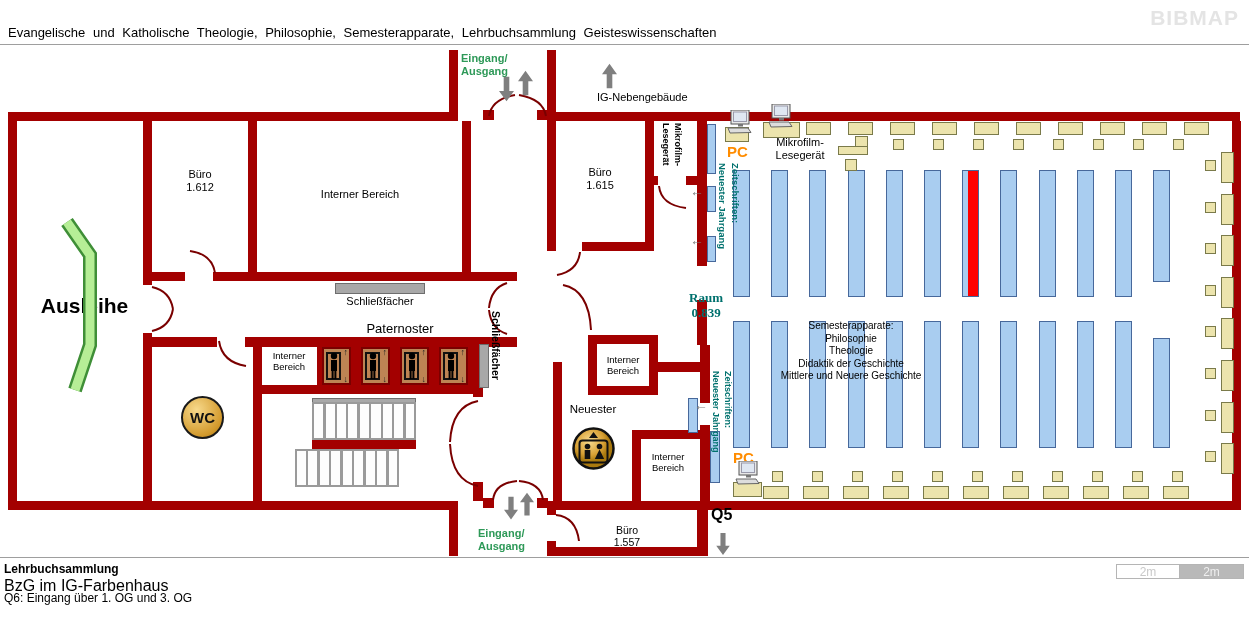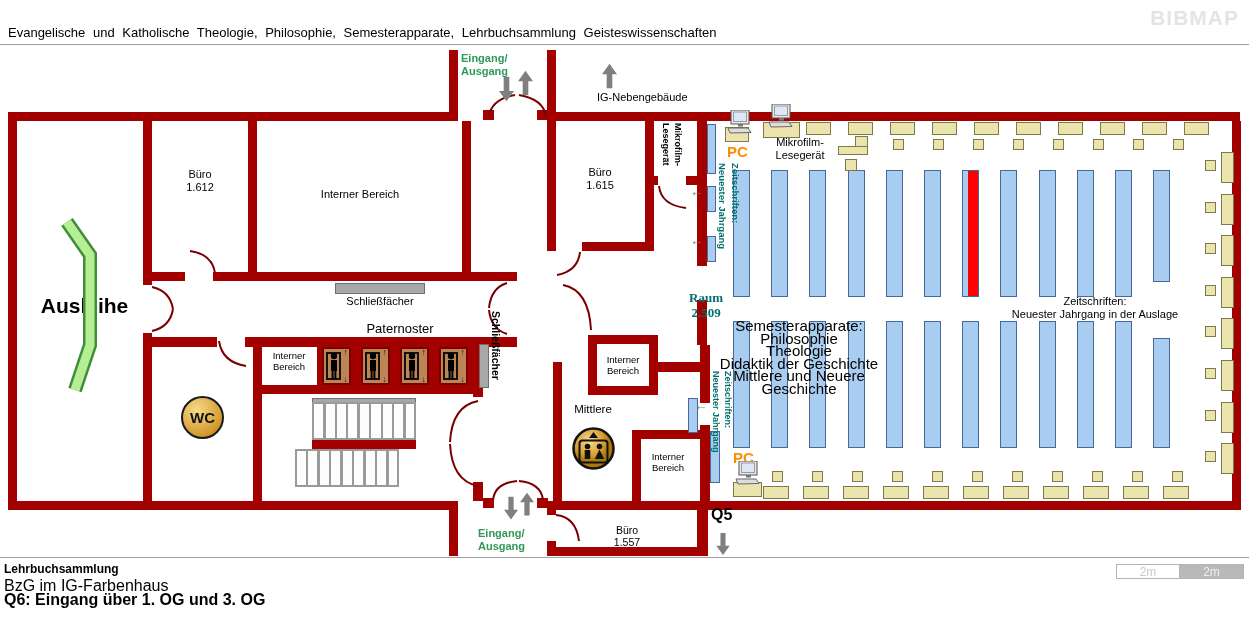--- a/index.html
+++ b/index.html
@@ -6,21 +6,21 @@
   .page{position:relative;width:1249px;height:618px;background:#fff;overflow:hidden;
         font-family:"Liberation Sans", sans-serif;color:#000;}
   
   .hdr{position:absolute;left:0;top:0;width:1249px;height:44px;background:#fff;border-bottom:1px solid #9e9e9e;z-index:40;}
   .hdr .title{position:absolute;left:8px;top:4px;font-size:17px;font-weight:bold;}
   .hdr .subtitle{position:absolute;left:8px;top:25px;font-size:13px;word-spacing:4px;}
   .hdr .logo{position:absolute;right:10px;top:6px;font-size:21px;font-weight:bold;color:#e4e4e4;letter-spacing:1px;}
   .ftr{position:absolute;left:0;top:557px;width:1249px;height:61px;background:#fff;border-top:1px solid #9e9e9e;z-index:40;}
   .ftr .fh{position:absolute;left:4px;top:4px;font-size:12px;font-weight:bold;}
   .ftr .fl1{position:absolute;left:4px;top:19px;font-size:16px;}
-  .ftr .fl2{position:absolute;left:4px;top:33px;font-size:16px;font-weight:bold;}
+  .ftr .fl2{position:absolute;left:4px;top:33px;font-size:12px;}
   .scalebar{position:absolute;right:5px;top:6px;display:flex;justify-content:flex-end;}
   .scalebar .seg{width:64px;height:15px;font-size:12px;text-align:center;line-height:15px;box-sizing:border-box;}
   .scalebar .s1{background:#fff;border:1px solid #b5b5b5;color:#c9c9c9;}
   .scalebar .s2{background:#b9b9b9;border:1px solid #b5b5b5;border-left:none;color:#efefef;}
   
   #map{position:absolute;inset:0;z-index:1;}
   .wall{position:absolute;background:var(--wall,#a30000);z-index:2;}
   .shelf{position:absolute;background:var(--shelf,#a9cdf0);border:1px solid var(--shelf_border,#47689b);box-sizing:border-box;z-index:3;}
   .shelf.hl{background:linear-gradient(90deg,var(--shelf,#a9cdf0) 0 5px,var(--highlight,#f00) 5px 100%);}
   .desk{position:absolute;background:var(--desk,#ece4ad);border:1px solid var(--desk_border,#7a7a4a);box-sizing:border-box;z-index:3;}
@@ -70,46 +70,44 @@
 1.612</div>
     <div class="lbl ctr" style="left:290px;top:188px;width:140px;font-size:11px;">Interner Bereich</div>
     <div class="lbl pre ctr" style="left:568px;top:166px;width:64px;font-size:11px;">Büro
 1.615</div>
     <div class="lbl pre ctr" style="left:258px;top:351px;width:62px;font-size:9.5px;">Interner
 Bereich</div>
     <div class="lbl pre ctr" style="left:594px;top:355px;width:58px;font-size:9.5px;">Interner
 Bereich</div>
     <div class="lbl pre ctr" style="left:640px;top:452px;width:56px;font-size:9.5px;">Interner
 Bereich</div>
-    <div class="lbl ctr" style="left:560px;top:403px;width:66px;font-size:11.5px;">Mittlere</div>
+    <div class="lbl ctr" style="left:560px;top:403px;width:66px;font-size:11.5px;">Neuester</div>
     <div class="lbl pre ctr teal" style="left:684px;top:291px;width:44px;font-size:13px;font-family:'Liberation Serif',serif;">Raum
-2.509</div>
+0.839</div>
     <div class="lbl pre ctr" style="left:598px;top:524px;width:58px;font-size:10.5px;">Büro
 1.557</div>
     <div class="lbl vtext" style="left:658px;top:123px;width:26px;height:60px;font-size:9px;font-weight:bold;line-height:12px;">Mikrofilm-
 Lesegerät</div>
 
     <div class="lbl ctr" style="left:322px;top:295px;width:116px;font-size:11px;">Schließfächer</div>
     <div class="lbl vtext" style="left:486px;top:311px;width:16px;height:90px;font-size:10.5px;font-weight:bold;">Schließfächer</div>
     <div class="lbl ctr" style="left:355px;top:322px;width:90px;font-size:13px;">Paternoster</div>
     <div class="lbl orange" style="left:727px;top:143px;">PC</div>
     <div class="lbl orange" style="left:733px;top:449px;">PC</div>
     <div class="lbl pre ctr" style="left:760px;top:136px;width:80px;font-size:11px;">Mikrofilm-
 Lesegerät</div>
     <div class="lbl vtext teal" style="left:714px;top:163px;width:28px;height:112px;font-size:9.5px;line-height:13px;">Zeitschriften:
 Neuester Jahrgang</div>
     <div class="lbl vtext teal" style="left:708px;top:371px;width:26px;height:100px;font-size:9px;line-height:12px;">Zeitschriften:
 Neuester Jahrgang</div>
-    <div class="lbl pre ctr" style="left:718px;top:320px;width:162px;font-size:15px;line-height:12.5px;">Semesterapparate:
+    <div class="lbl pre ctr" style="left:770px;top:320px;width:162px;font-size:10px;line-height:12.5px;">Semesterapparate:
 Philosophie
 Theologie
 Didaktik der Geschichte
 Mittlere und Neuere Geschichte</div>
-    <div class="lbl pre ctr" style="left:1000px;top:295px;width:190px;font-size:11px;">Zeitschriften:
-Neuester Jahrgang in der Auslage</div>
 
     <div class="icon wcicon" style="left:181px;top:396px;width:43px;height:43px;">WC</div>
 
     <div class="icon" style="left:571px;top:426px;width:45px;height:45px;">
       <svg width="45" height="45" viewBox="0 0 45 45">
         <defs>
             <radialGradient id="gold" cx="40%" cy="32%">
               <stop offset="0%" stop-color="#f8dc90"></stop>
               <stop offset="70%" stop-color="#d7a034"></stop>
               <stop offset="100%" stop-color="#a9790f"></stop>

